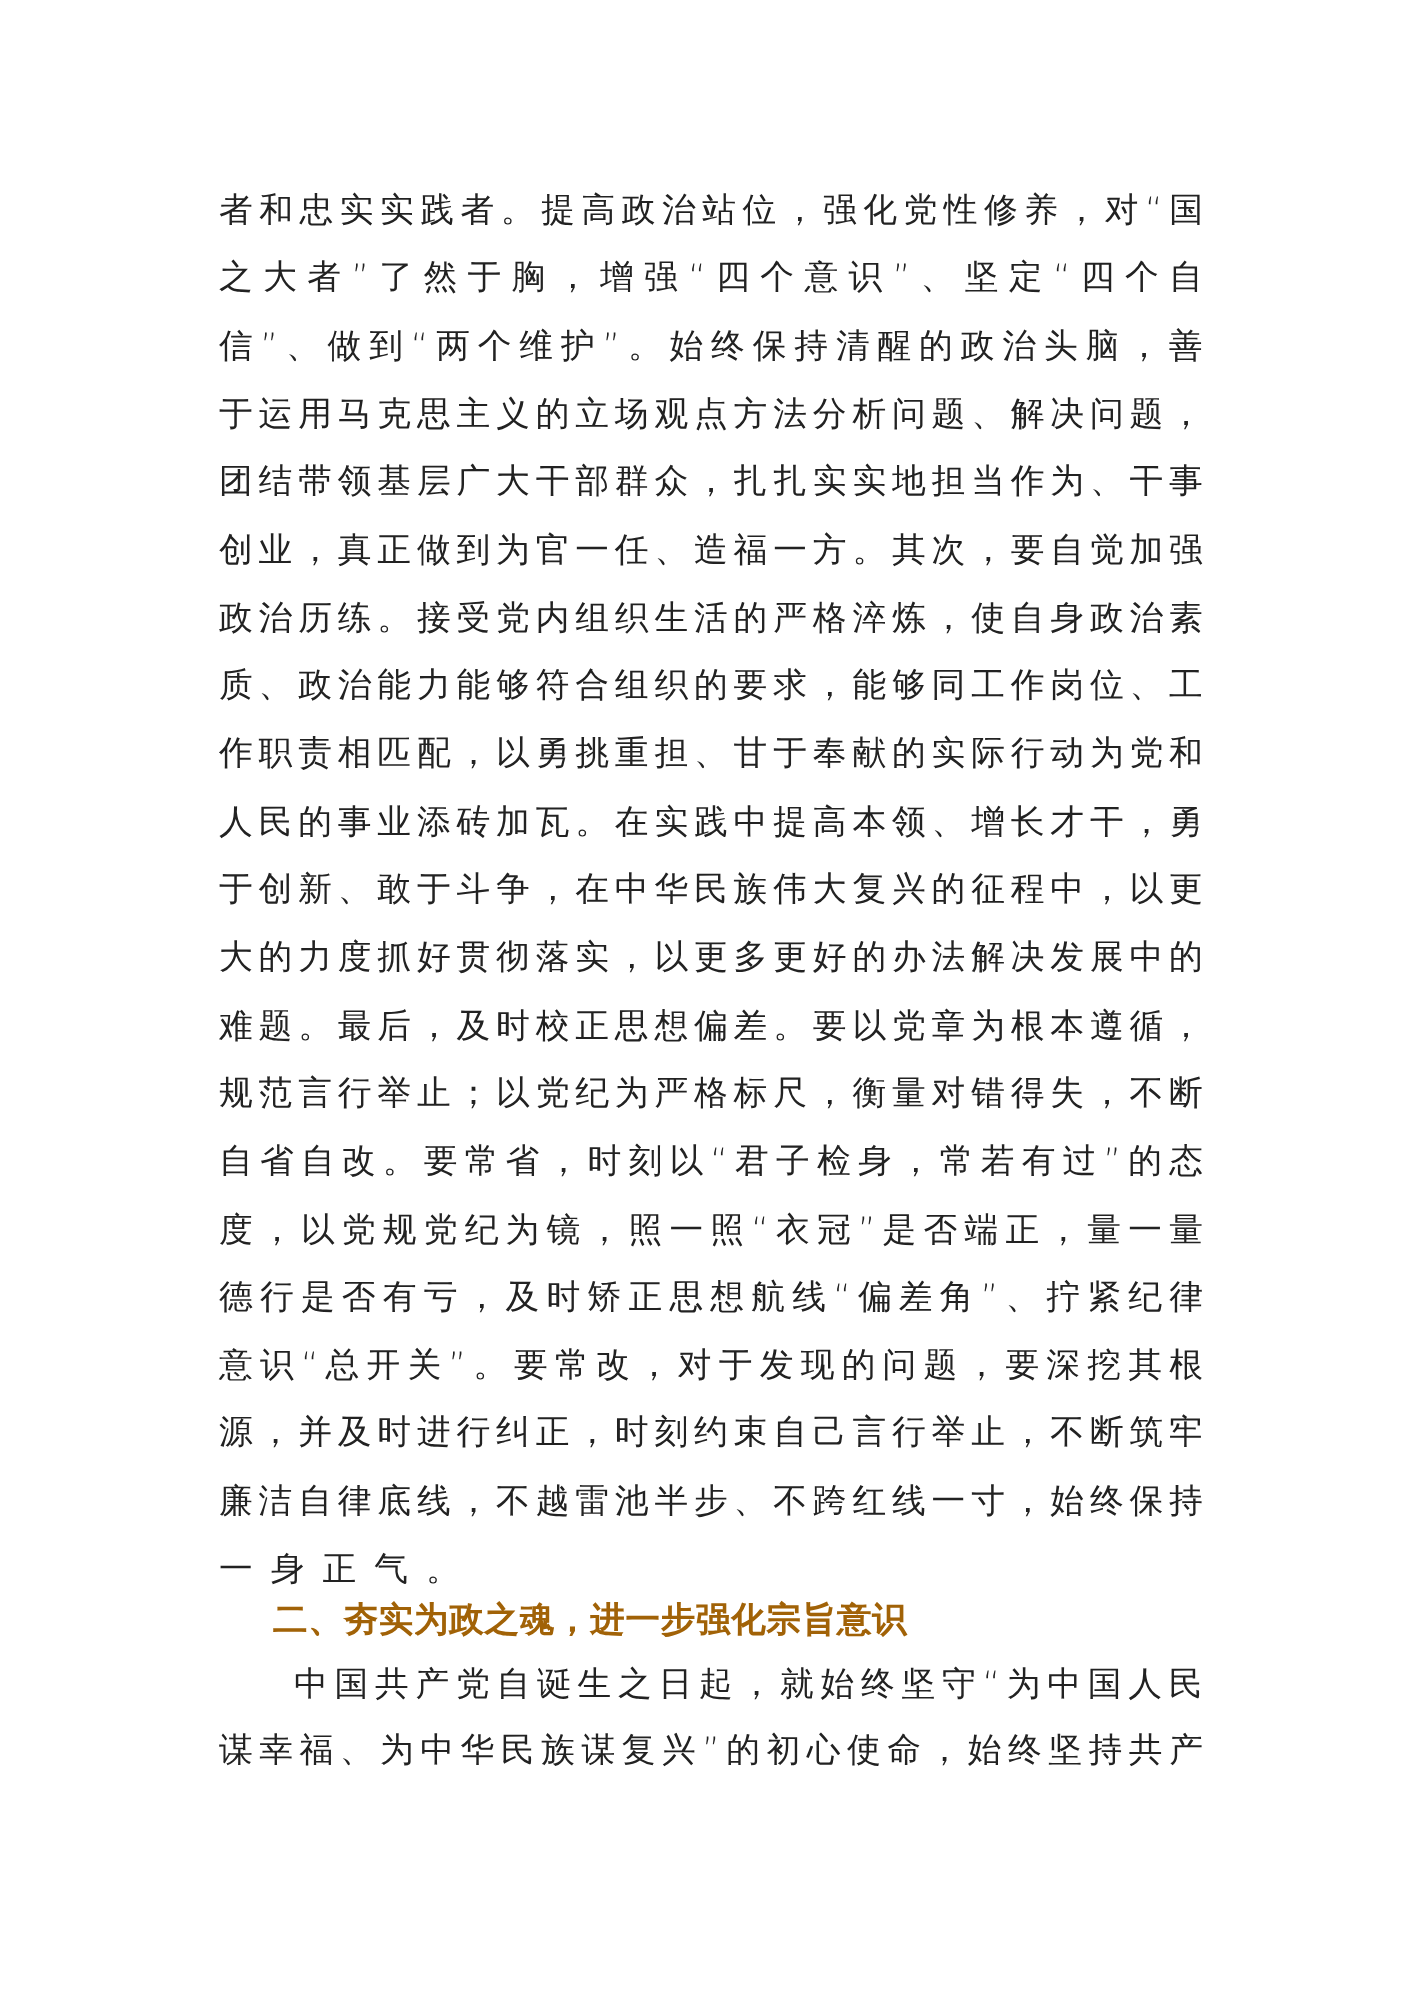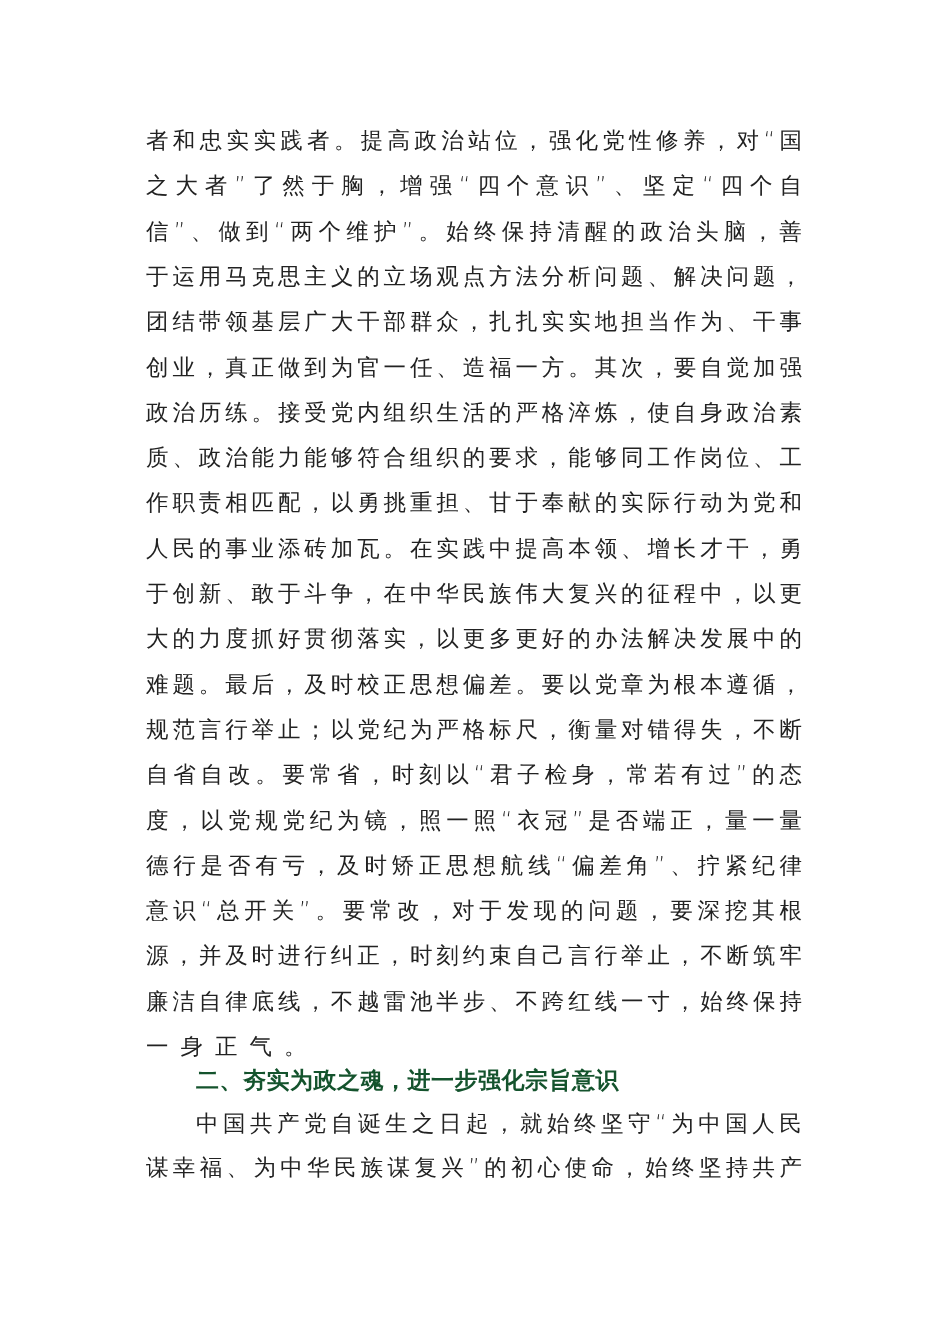--- a/index.html
+++ b/index.html
@@ -48,27 +48,27 @@
     .line.last span.ch {
       width: 34.5px;
       text-align: left;
     }
     .line.indent {
       left: 50px;
       width: 606px;
     }
     .heading {
       position: absolute;
-      left: 50px;
+      left: 36px;
       height: 44px;
       font-size: 23px;
       line-height: 44px;
       font-weight: bold;
       white-space: nowrap;
-      color: #14532d;
+      color: #a16207;
       letter-spacing: 0.5px;
     }
     span.ch {
       display: inline-block;
       text-align: center;
     }
   </style>
 </head>
 <body>
 

